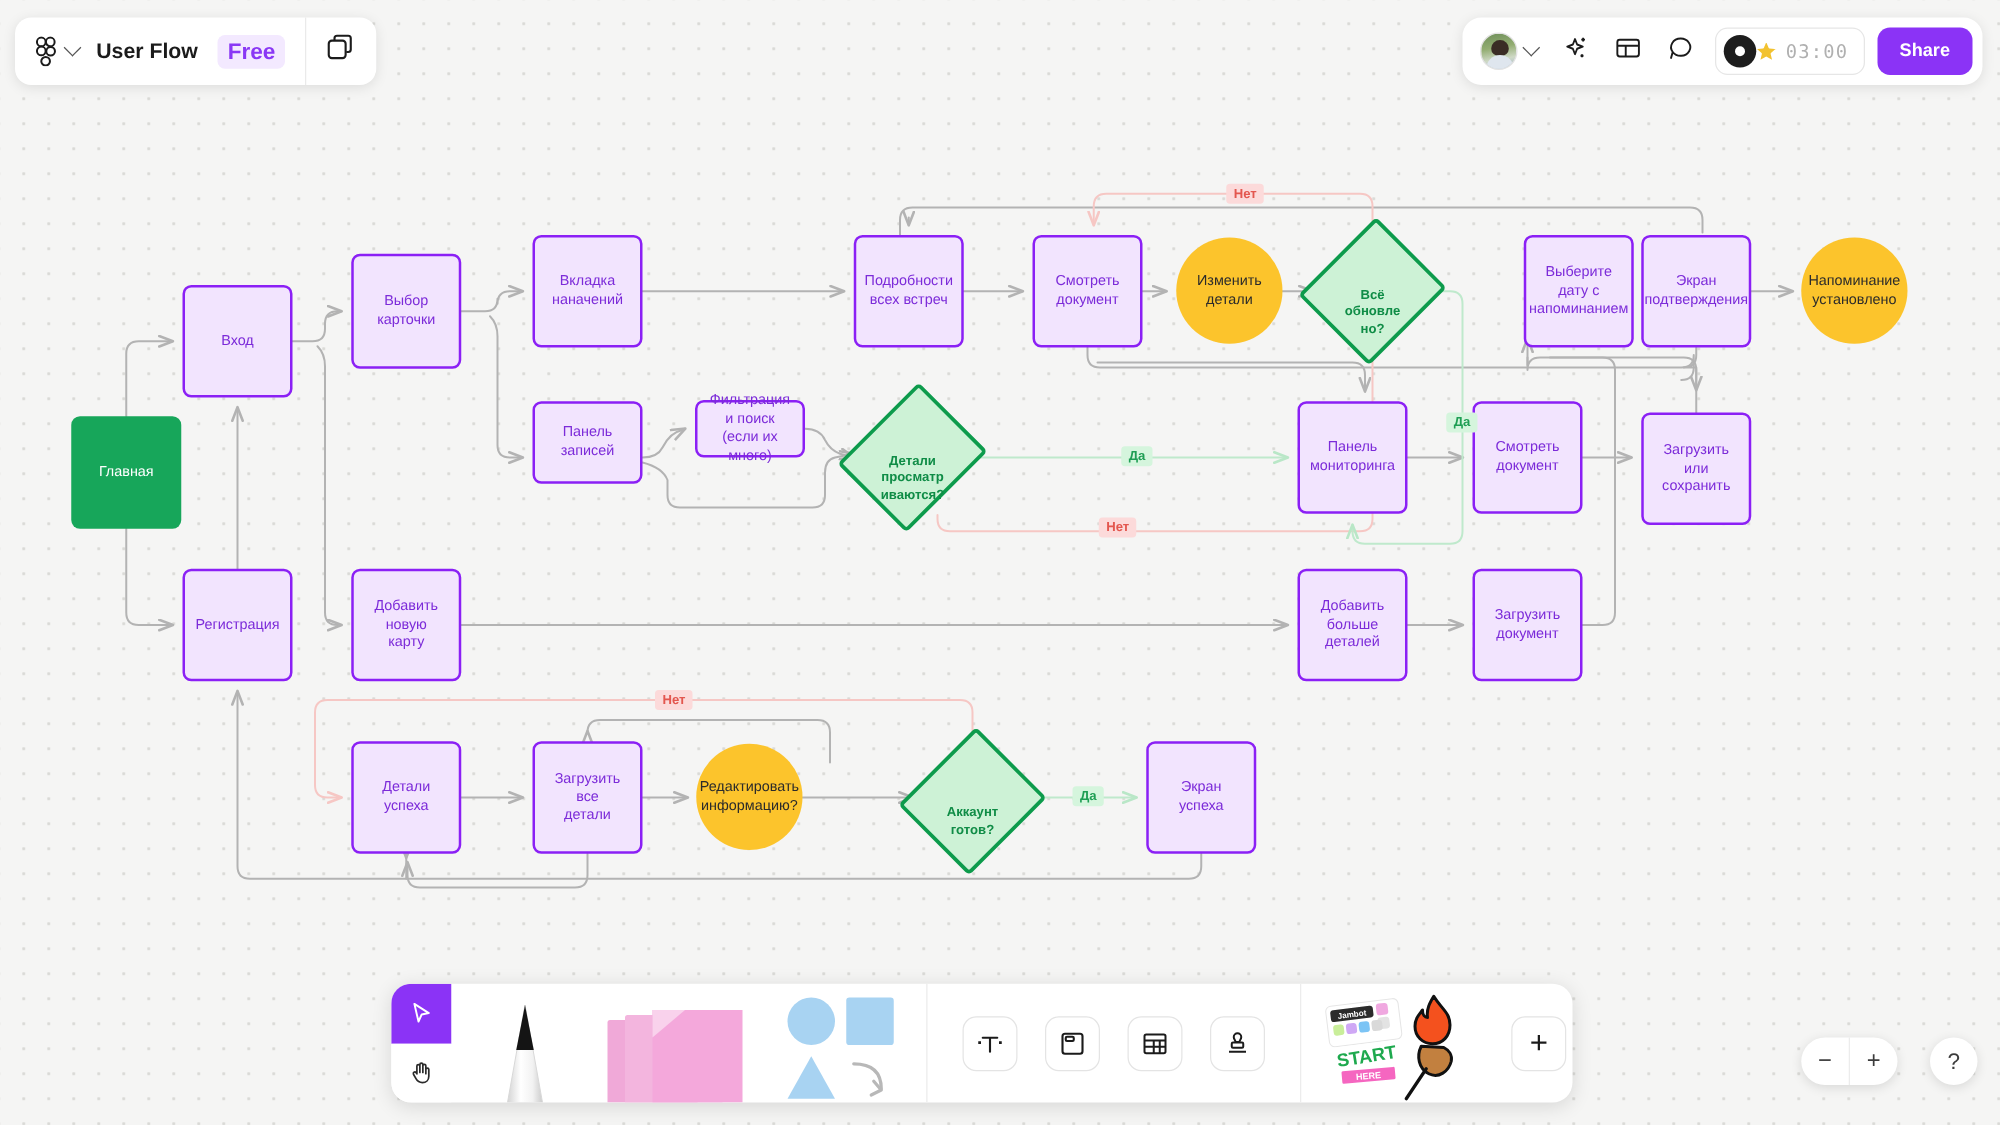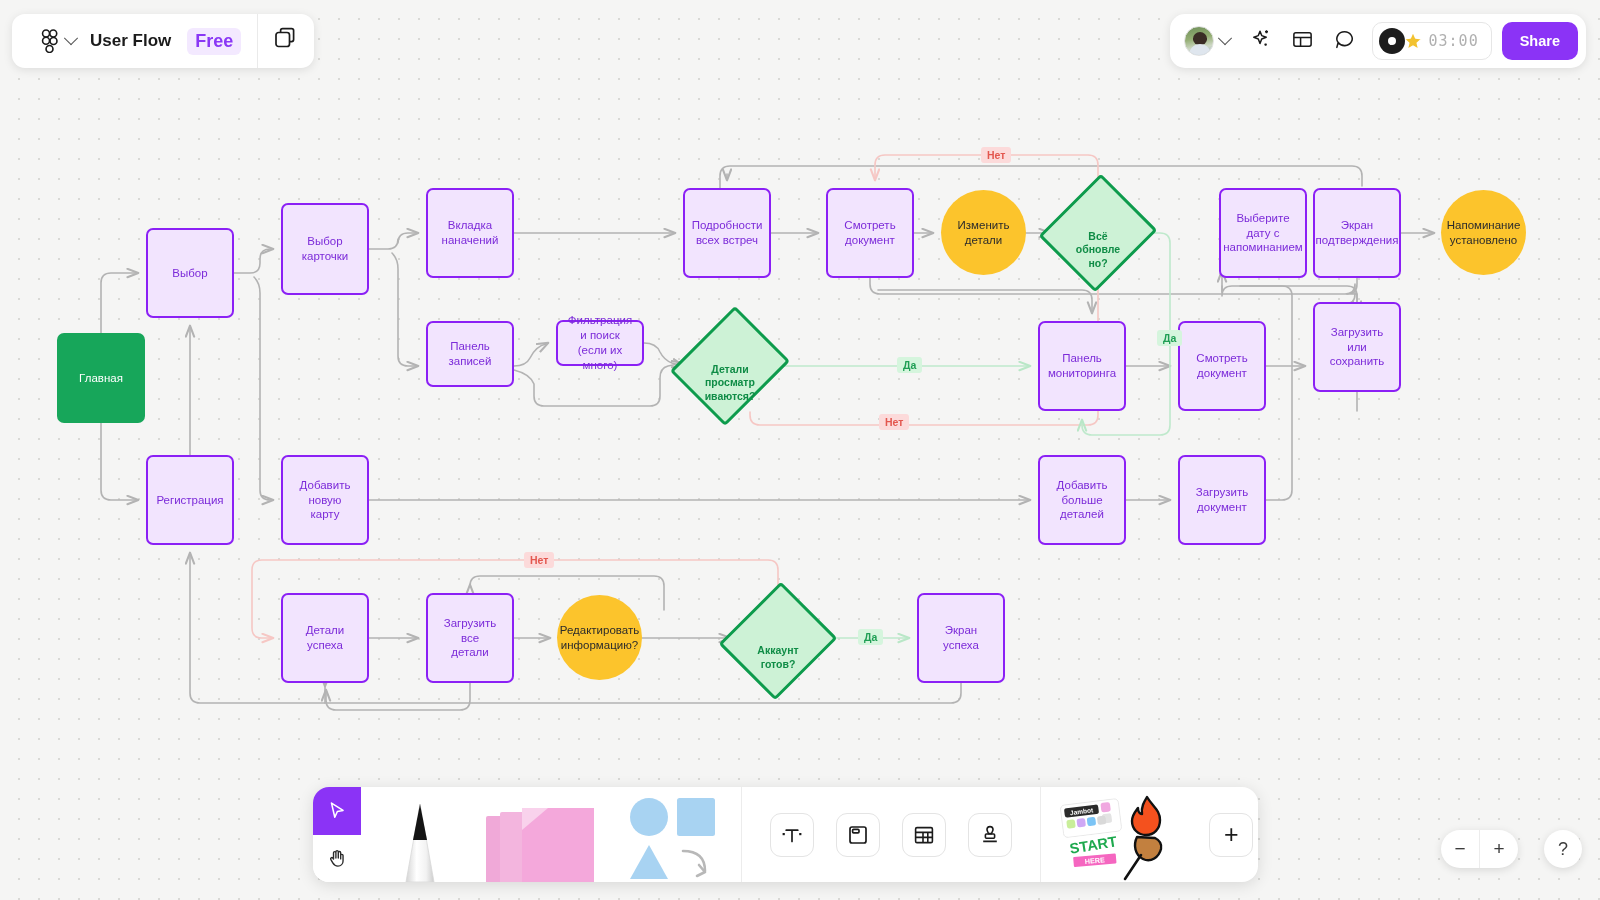--- a/index.html
+++ b/index.html
@@ -77,21 +77,20 @@
   .elabel.no  { background: #fcdada; color: #e3574f; }
 
   
   #topleft {
     position: absolute; left: 12px; top: 14px;
     height: 54px;
     display: flex; align-items: center;
     background: #ffffff;
     border-radius: 13px;
     box-shadow: 0 2px 10px rgba(0,0,0,.10);
-    padding-left: 13px;
   }
   #topleft .seg1 { display: flex; align-items: center; gap: 8px; padding: 0 16px 0 16px; height: 100%; }
   #topleft .divider { width: 1px; height: 100%; background: #eaeaea; }
   #topleft .seg2 { display: flex; align-items: center; justify-content: center; width: 56px; height: 100%; }
   .fig-logo { width: 17px; height: 24px; display: block; }
   .chev { width: 10px; height: 10px; border-right: 1.6px solid #555; border-bottom: 1.6px solid #555;
           transform: rotate(45deg) translate(-2px,-2px); }
   #file-title { font-size: 17px; font-weight: 700; color: #1b1b1b; margin-left: 6px; }
   #plan-badge {
     font-size: 18px; font-weight: 600; color: #8a38f5;
@@ -281,21 +280,21 @@
 
       <g fill="none" stroke="#bfe9cc" stroke-width="1.6" stroke-linecap="round" stroke-linejoin="round">
         <path d="M769,366 L1030,366" marker-end="url(#agg)"></path>
         <path d="M1138,233 L1160,233 Q1170,233 1170,243 L1170,425 Q1170,435 1160,435 L1092,435 Q1082,435 1082,425 L1082,420" marker-end="url(#agg)"></path>
         <path d="M818,638 L909,638" marker-end="url(#agg)"></path>
       </g>
     </svg>
 
     <div id="nodes-layer">
         <div class="node terminator-green" style="left: 57px; top: 333px; width: 88px; height: 90px;"><span>Главная</span></div>
-        <div class="node process" style="left: 146px; top: 228px; width: 88px; height: 90px;"><span>Выбор</span></div>
+        <div class="node process" style="left: 146px; top: 228px; width: 88px; height: 90px;"><span>Вход</span></div>
         <div class="node process" style="left: 146px; top: 455px; width: 88px; height: 90px;"><span>Регистрация</span></div>
         <div class="node process" style="left: 281px; top: 203px; width: 88px; height: 92px;"><span>Выбор карточки</span></div>
         <div class="node process" style="left: 281px; top: 455px; width: 88px; height: 90px;"><span>Добавить новую
 карту</span></div>
         <div class="node process" style="left: 426px; top: 188px; width: 88px; height: 90px;"><span>Вкладка
 наначений</span></div>
         <div class="node process" style="left: 426px; top: 321px; width: 88px; height: 66px;"><span>Панель записей</span></div>
         <div class="node process" style="left: 556px; top: 320px; width: 88px; height: 46px;"><span>Фильтрация и поиск
 (если их много)</span></div>
         <div class="node process" style="left: 683px; top: 188px; width: 88px; height: 90px;"><span>Подробности
@@ -313,21 +312,21 @@
         <div class="node process" style="left: 1178px; top: 188px; width: 88px; height: 90px; margin-left: 41px;"><span>Выберите дату с
 напоминанием</span></div>
         <div class="node process" style="left: 1313px; top: 188px; width: 88px; height: 90px; text-align: center;"><span>Экран
 подтверждения</span></div>
         <div class="node terminator-yellow" style="left: 1441px; top: 190px; width: 85px; height: 85px;"><span>Напоминание
 установлено</span></div>
         <div class="node process" style="left: 1038px; top: 321px; width: 88px; height: 90px;"><span>Панель
 мониторинга</span></div>
         <div class="node process" style="left: 1178px; top: 321px; width: 88px; height: 90px;"><span>Смотреть
 документ</span></div>
-        <div class="node process" style="left: 1313px; top: 302px; width: 88px; height: 90px;"><span>Загрузить или
+        <div class="node process" style="left: 1313px; top: 330px; width: 88px; height: 90px;"><span>Загрузить или
 сохранить</span></div>
         <div class="node process" style="left: 1038px; top: 455px; width: 88px; height: 90px;"><span>Добавить больше
 деталей</span></div>
         <div class="node process" style="left: 1178px; top: 455px; width: 88px; height: 90px;"><span>Загрузить
 документ</span></div>
         <div class="node process" style="left: 281px; top: 593px; width: 88px; height: 90px;"><span>Детали успеха</span></div>
         <div class="node process" style="left: 426px; top: 593px; width: 88px; height: 90px;"><span>Загрузить все
 детали</span></div>
         <div class="node terminator-yellow" style="left: 557px; top: 595px; width: 85px; height: 85px;"><span>Редактировать
 информацию?</span></div>

